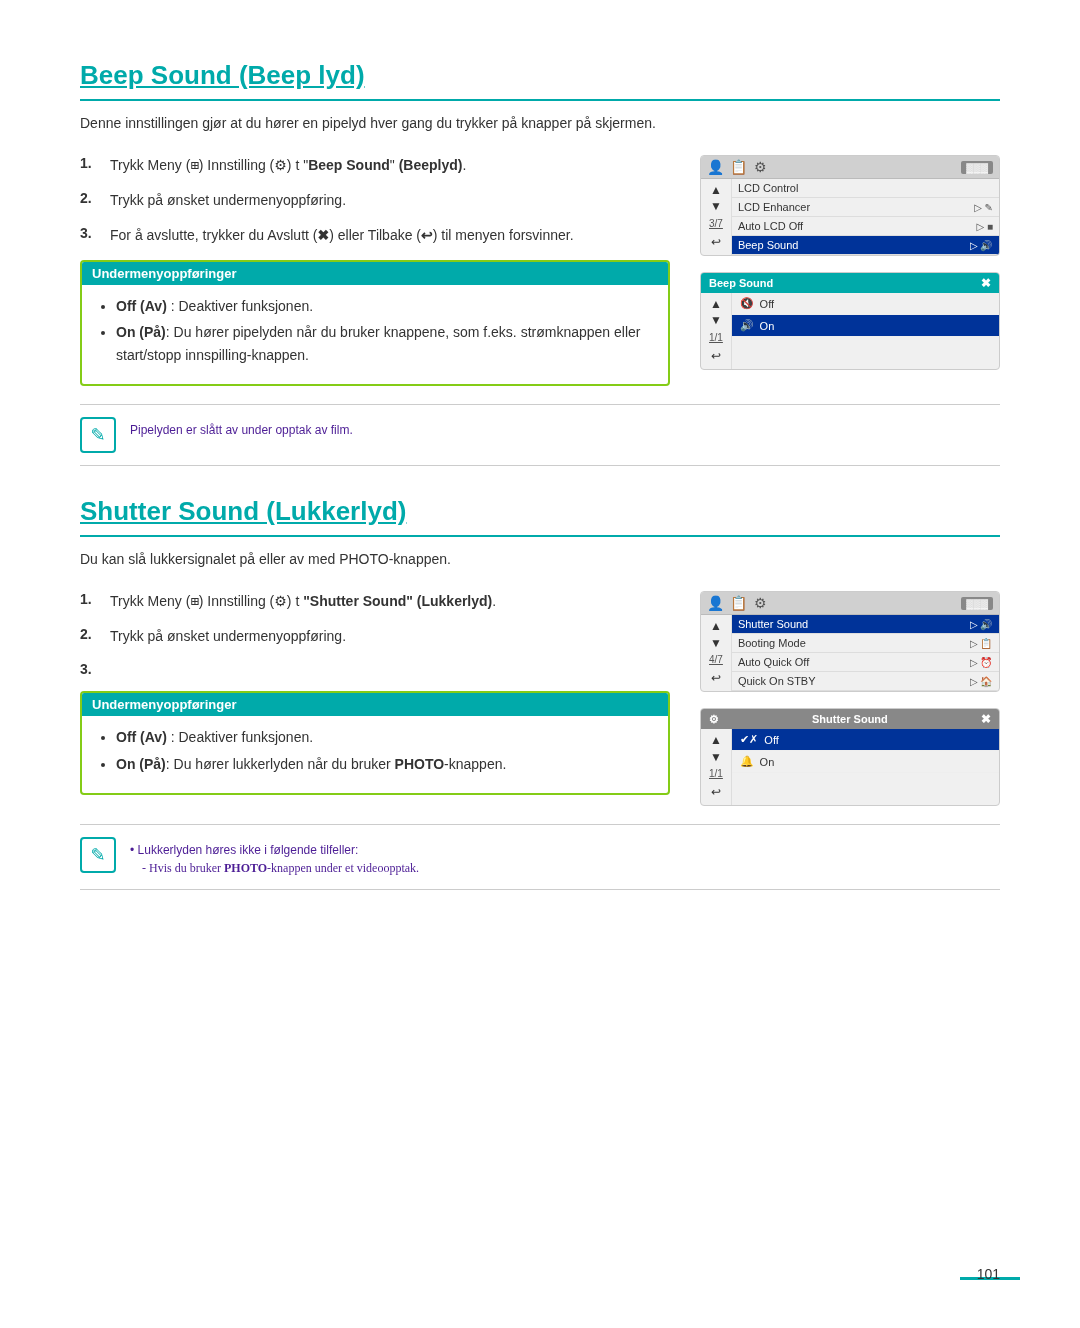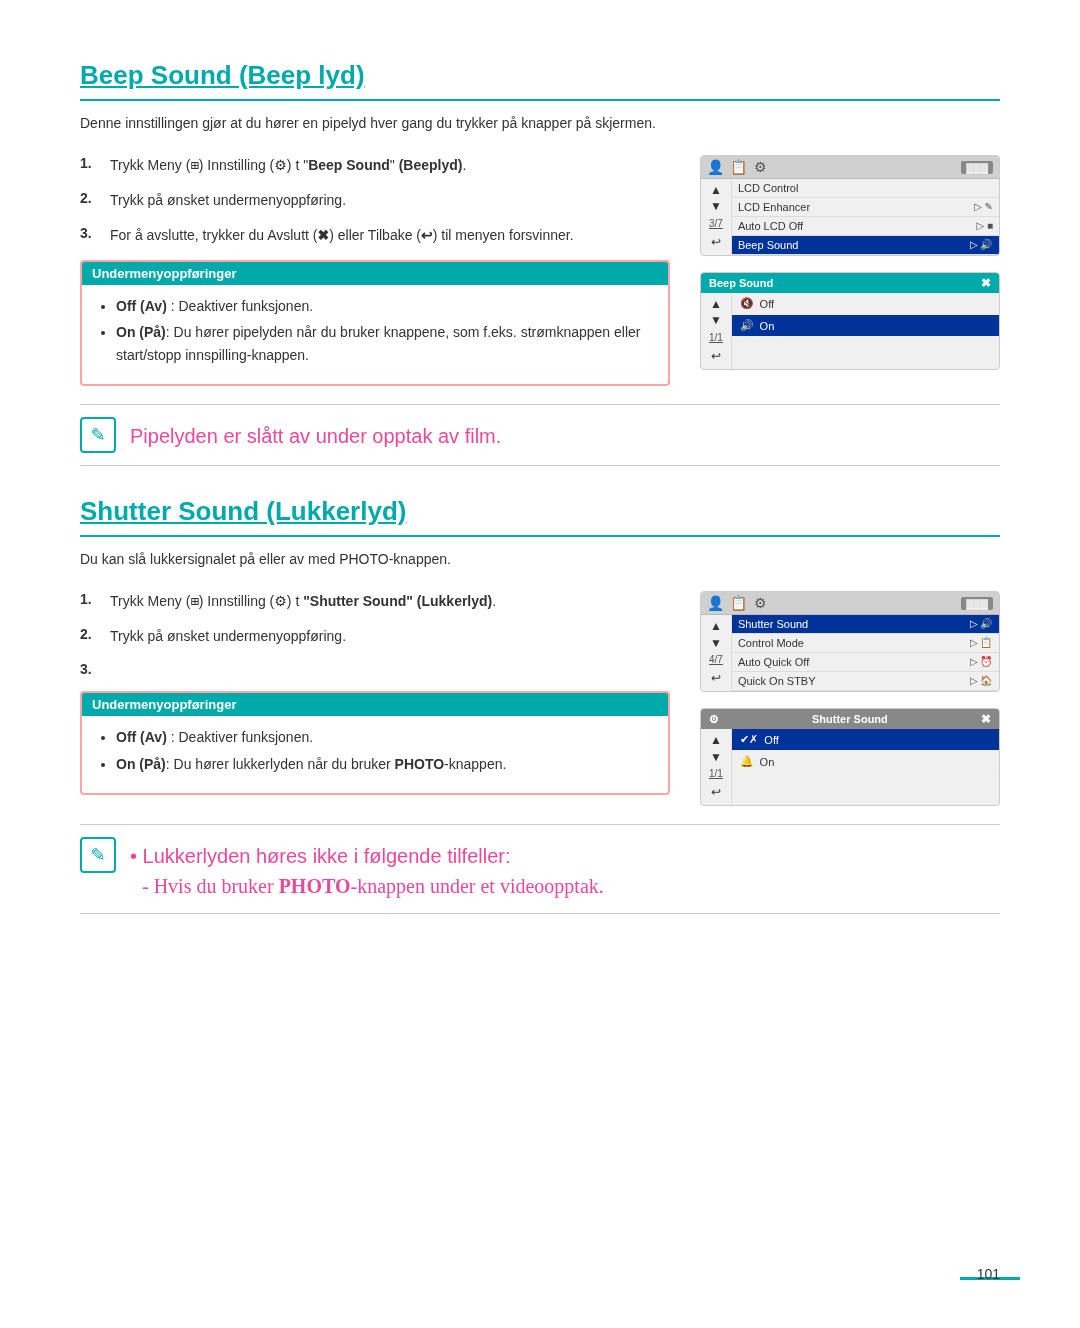--- a/index.html
+++ b/index.html
@@ -50,21 +50,21 @@
     .step-num {
       font-weight: bold;
       color: #333;
       min-width: 20px;
     }
     .step-text {
       font-size: 14px;
       line-height: 1.5;
     }
     .sub-box {
-      border: 2px solid #fca5a5;
+      border: 2px solid #84cc16;
       border-radius: 4px;
       padding: 14px 16px;
       margin-top: 6px;
     }
     .sub-box-title {
       background: #00AAAA;
       color: #fff;
       font-weight: bold;
       font-size: 13px;
       padding: 4px 10px;
@@ -95,22 +95,22 @@
       border: 2px solid #00AAAA;
       border-radius: 4px;
       display: flex;
       align-items: center;
       justify-content: center;
       color: #00AAAA;
       font-size: 18px;
       flex-shrink: 0;
     }
     .note-text {
-      font-size: 20px;
-      color: #ec4899;
+      font-size: 12px;
+      color: #4c1d95;
       line-height: 1.5;
       padding-top: 4px;
     }
 
     
     .cam-panel {
       background: #f0f0f0;
       border: 1px solid #ccc;
       border-radius: 4px;
       font-size: 11px;
@@ -132,21 +132,21 @@
     .cam-header-battery {
       margin-left: auto;
       font-size: 10px;
       background: #888;
       color: #fff;
       padding: 1px 5px;
       border-radius: 2px;
     }
     .cam-row {
       display: flex;
-      align-items: flex-start;
+      align-items: flex-end;
       border-bottom: 1px solid #ddd;
       padding: 3px 6px;
       gap: 6px;
     }
     .cam-row.highlighted {
       background: #003399;
       color: #fff;
     }
     .cam-row-label {
       flex: 1;
@@ -373,21 +373,21 @@
           <span class="cam-up-down">▼</span>
           <span class="cam-num">4/7</span>
           <span class="cam-back">↩</span>
         </div>
         <div class="cam-rows-container">
           <div class="cam-row highlighted">
             <span class="cam-row-label">Shutter Sound</span>
             <span class="cam-row-arrow">▷ 🔊</span>
           </div>
           <div class="cam-row">
-            <span class="cam-row-label">Control Mode</span>
+            <span class="cam-row-label">Booting Mode</span>
             <span class="cam-row-arrow">▷ 📋</span>
           </div>
           <div class="cam-row">
             <span class="cam-row-label">Auto Quick Off</span>
             <span class="cam-row-arrow">▷ ⏰</span>
           </div>
           <div class="cam-row">
             <span class="cam-row-label">Quick On STBY</span>
             <span class="cam-row-arrow">▷ 🏠</span>
           </div>

